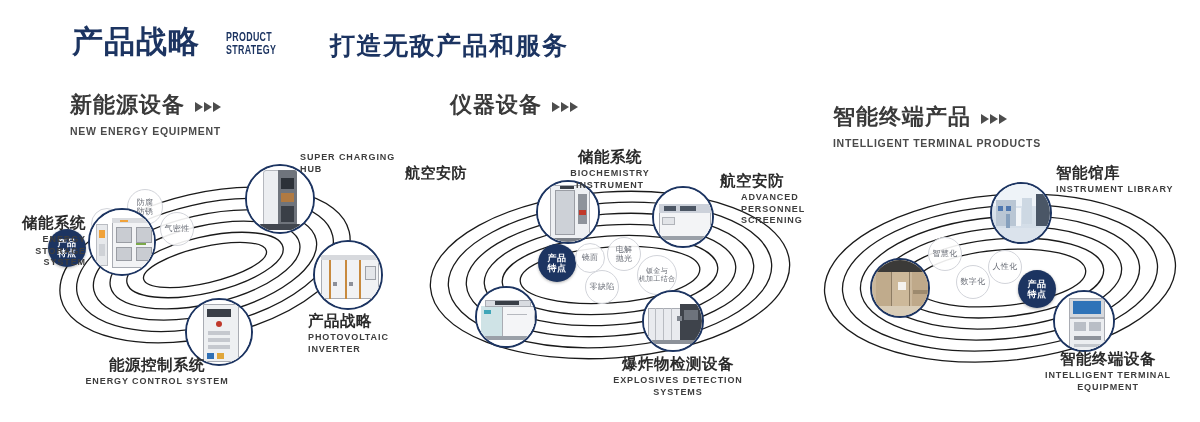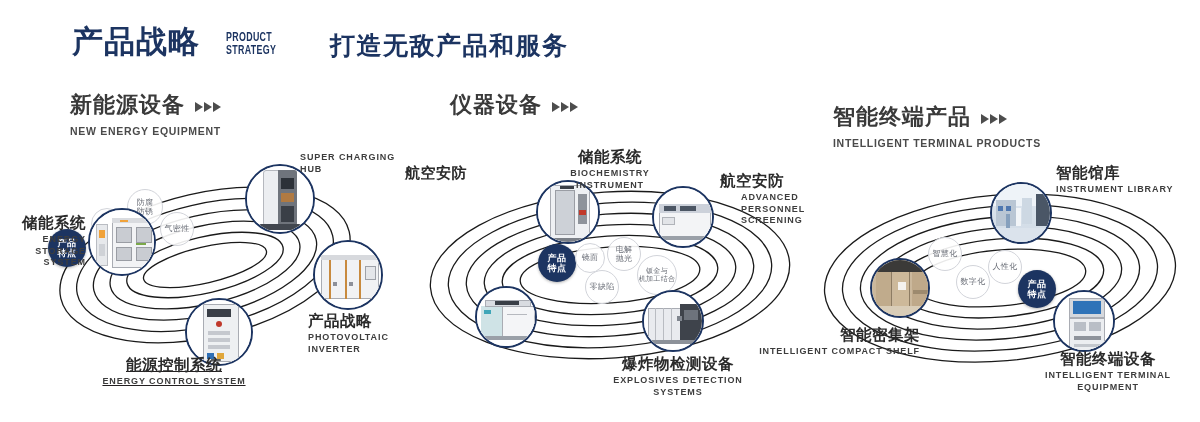--- a/index.html
+++ b/index.html
@@ -205,21 +205,21 @@
         <div class="bx" style="left:16px;top:4px;width:36px;height:58px;background:#eef0f2;border:1px solid #a9acb3;"></div>
         <div class="bx" style="left:20px;top:9px;width:24px;height:8px;background:#3a3f47;"></div>
         <div class="bx" style="left:29px;top:21px;width:6px;height:6px;border-radius:50%;background:#c0392b;"></div>
         <div class="bx" style="left:21px;top:31px;width:22px;height:4px;background:#c5c8ce;"></div>
         <div class="bx" style="left:21px;top:38px;width:22px;height:4px;background:#c5c8ce;"></div>
         <div class="bx" style="left:21px;top:45px;width:22px;height:4px;background:#c5c8ce;"></div>
         <div class="bx" style="left:20px;top:53px;width:7px;height:6px;background:#2f6fb5;"></div>
         <div class="bx" style="left:30px;top:53px;width:7px;height:6px;background:#e0a63a;"></div>
       </div>
     </div>
-    <div class="lbl c" style="left:84px; top:206px; width:180px;text-decoration:underline;">
+    <div class="lbl c" style="left:67px; top:206px; width:180px;">
       <div class="cn">能源控制系统</div>
       <div class="en">ENERGY CONTROL SYSTEM</div>
     </div>
   </div>
 
   <div class="cluster" style="left:400px; top:150px; width:420px; height:250px;">
 
     <svg class="orbits" width="420" height="250" viewBox="0 0 420 250">
       <g fill="none" stroke="#1a1a1a" stroke-width="1.3" transform="rotate(-4 210 125)">
         <ellipse cx="210" cy="125" rx="180" ry="83"></ellipse>
@@ -369,24 +369,20 @@
         <div class="bx" style="left:0;top:0;width:60px;height:60px;background:#cbb89c;"></div>
         <div class="bx" style="left:0;top:0;width:60px;height:12px;background:#3b3a38;"></div>
         <div class="bx" style="left:0;top:46px;width:60px;height:14px;background:#d9cdb8;"></div>
         <div class="bx" style="left:4px;top:12px;width:16px;height:34px;background:#c0ab8c;border-right:1px solid #8d7c63;"></div>
         <div class="bx" style="left:22px;top:12px;width:16px;height:34px;background:#cdb99a;border-right:1px solid #8d7c63;"></div>
         <div class="bx" style="left:40px;top:12px;width:18px;height:34px;background:#bfa98a;"></div>
         <div class="bx" style="left:26px;top:22px;width:8px;height:8px;background:#f4f2ee;"></div>
         <div class="bx" style="left:41px;top:30px;width:16px;height:4px;background:#9d8a6e;"></div>
       </div>
     </div>
-    <div class="lbl r" style="left:-60px; top:176px; width:180px;">
-      <div class="cn">智能密集架</div>
-      <div class="en" style="max-width:180px;">INTELLIGENT COMPACT SHELF</div>
-    </div>
 
     <div class="node" style="left:253px; top:140px; width:62px; height:62px;">
       <div class="ph">
         <div class="img-base"></div>
         <div class="bx" style="left:14px;top:26px;width:36px;height:34px;background:#eceef1;border:1px solid #a9acb3;"></div>
         <div class="bx" style="left:14px;top:6px;width:36px;height:20px;background:#d5d8dd;border:1px solid #a9acb3;"></div>
         <div class="bx" style="left:18px;top:9px;width:28px;height:13px;background:#2f73b8;"></div>
         <div class="bx" style="left:19px;top:30px;width:12px;height:9px;background:#b9bec6;"></div>
         <div class="bx" style="left:34px;top:30px;width:12px;height:9px;background:#b9bec6;"></div>
         <div class="bx" style="left:19px;top:44px;width:27px;height:4px;background:#8e939b;"></div>

